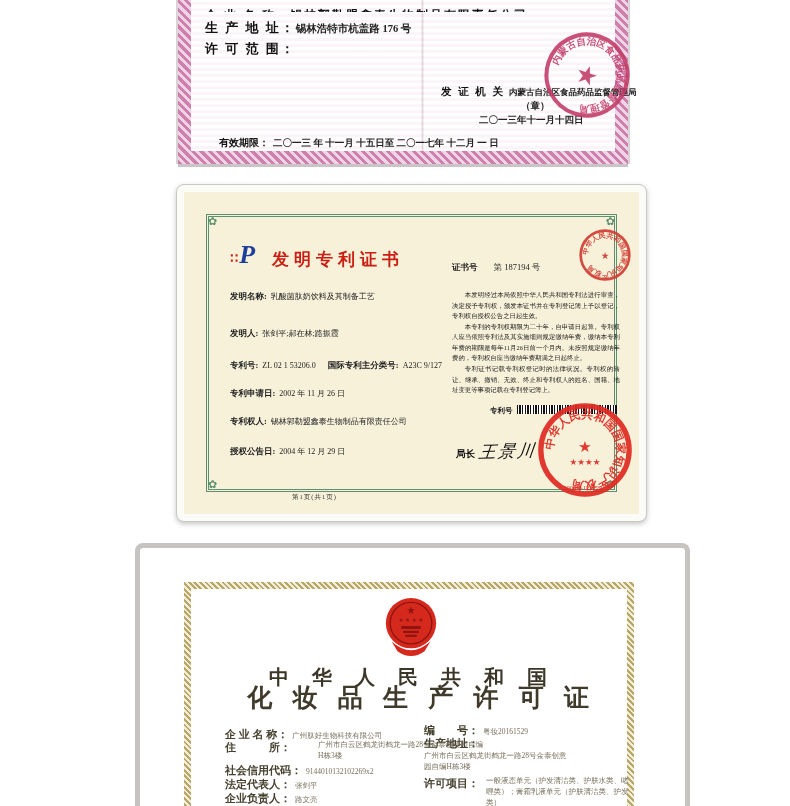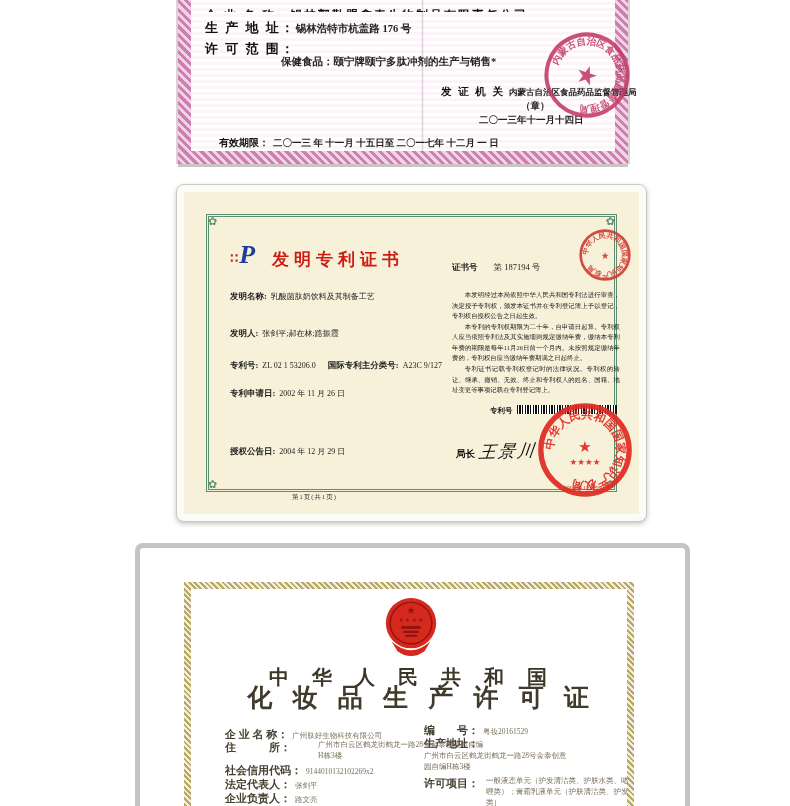--- a/index.html
+++ b/index.html
@@ -76,23 +76,20 @@
         <span class="c1-label" style="font-size:12px;">企 业 名 称：锡林郭勒盟鑫泰生物制品有限责任公司</span>
       </div>
 
       <div class="c1-row" style="left:14px;top:19px;">
         <span class="c1-label">生 产 地 址：</span><span class="c1-value">锡林浩特市杭盖路 176 号</span>
       </div>
 
       <div class="c1-row" style="left:14px;top:40px;">
         <span class="c1-label">许 可 范 围：</span>
       </div>
-      <div class="c1-row" style="left:90px;top:52px;">
-        <span class="c1-value">保健食品：颐宁牌颐宁多肽冲剂的生产与销售*</span>
-      </div>
 
       <div class="c1-row" style="left:250px;top:82px;">
         <span class="c1-label" style="font-size:10.5px;">发 证 机 关</span>
         <span class="c1-small" style="font-size:8.5px;">内蒙古自治区食品药品监督管理局</span>
       </div>
       <div class="c1-row" style="left:330px;top:96px;">
         <span class="c1-small">（章）</span>
       </div>
       <div class="c1-row" style="left:288px;top:110px;">
         <span class="c1-small">二〇一三年十一月十四日</span>
@@ -161,20 +158,24 @@
         <span class="c2-value">ZL 02 1 53206.0</span>&nbsp;&nbsp;
         <span class="c2-label">国际专利主分类号:</span>
         <span class="c2-value">A23C 9/127</span>
       </div>
 
       <div class="c2-row" style="left:46px;top:190px;">
         <span class="c2-label">专利申请日:</span>
         <span class="c2-value">2002 年 11 月 26 日</span>
       </div>
 
+      <div class="c2-row" style="left:46px;top:218px;">
+        <span class="c2-label">专利权人:</span>
+        <span class="c2-value">锡林郭勒盟鑫泰生物制品有限责任公司</span>
+      </div>
 
       <div class="c2-row" style="left:46px;top:248px;">
         <span class="c2-label">授权公告日:</span>
         <span class="c2-value">2004 年 12 月 29 日</span>
       </div>
 
       <div class="c2-paras">
         <p>本发明经过本局依照中华人民共和国专利法进行审查，决定授予专利权，颁发本证书并在专利登记簿上予以登记，专利权自授权公告之日起生效。</p>
         <p>本专利的专利权期限为二十年，自申请日起算。专利权人应当依照专利法及其实施细则规定缴纳年费，缴纳本专利年费的期限是每年11月26日前一个月内。未按照规定缴纳年费的，专利权自应当缴纳年费期满之日起终止。</p>
         <p>专利证书记载专利权登记时的法律状况。专利权的转让、继承、撤销、无效、终止和专利权人的姓名、国籍、地址变更等事项记载在专利登记簿上。</p>

